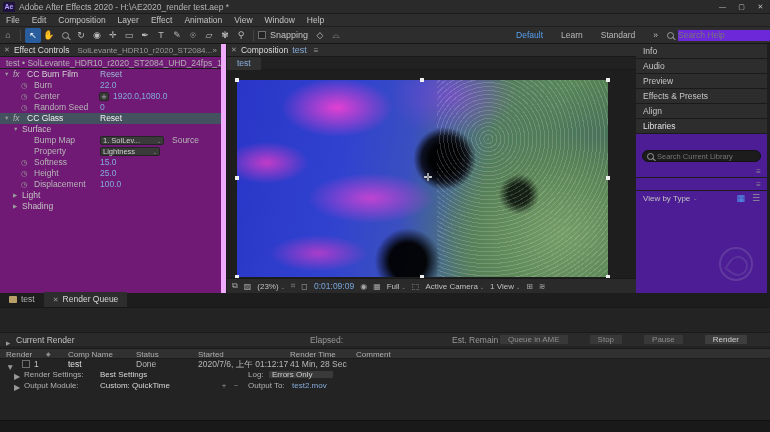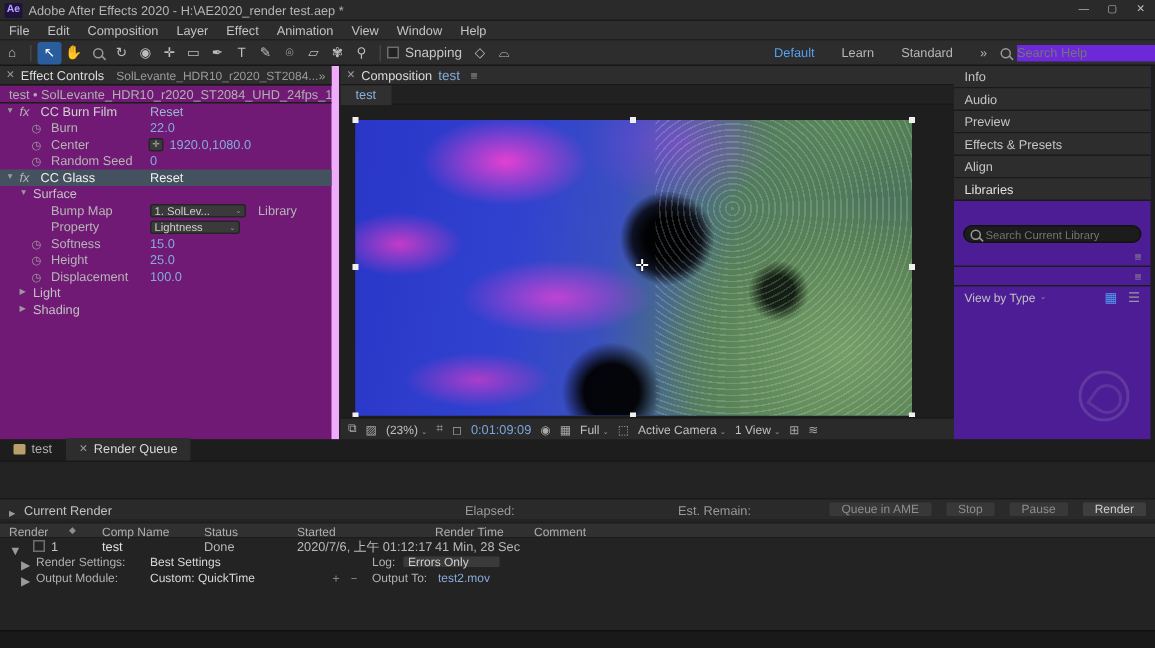--- a/index.html
+++ b/index.html
@@ -125,21 +125,21 @@
   .rq-tab{height:15px;line-height:15px;padding:0 9px;color:#b0b0b0;font-size:8.5px;display:flex;align-items:center;gap:4px}
   .rq-tab.active{background:#2d2d2d;color:#d8d8d8}
   .rq-tab .x{font-size:7px;color:#9a9a9a}
   .rq-tab .ticon{width:8px;height:7px;background:#b9a06a;display:inline-block;border-radius:1px}
   .rq-body{position:absolute;left:0;top:15px;right:0;bottom:0}
   .rq-current{position:absolute;left:0;top:24px;width:770px;height:14px;background:#2a2a2a;
               border-top:1px solid #1a1a1a;line-height:14px}
   .rq-current .tw{top:3px}
   .rq-lbl{position:absolute;color:#c2c2c2;font-size:8.5px}
   .rq-dim{position:absolute;color:#9a9a9a;font-size:8.5px}
-  .rq-btns{position:absolute;right:5px;top:1px;display:flex;gap:8px}
+  .rq-btns{position:absolute;right:22px;top:1px;display:flex;gap:20px}
   .rqbtn{height:11px;line-height:10px;padding:0 8px;background:#383838;border:1px solid #2a2a2a;border-radius:2px;
          color:#8d8d8d;font-size:8px}
   .rqbtn.primary{color:#cfcfcf;background:#3e3e3e}
   .rq-header{position:absolute;left:0;top:40px;width:770px;height:11px;background:#303030;line-height:11px;
              border-top:1px solid #1c1c1c;border-bottom:1px solid #1c1c1c;color:#aeaeae}
   .rq-header span{position:absolute;font-size:8px}
   .rq-row{position:absolute;left:0;top:51px;width:770px;height:11px;line-height:11px}
   .rq-row span{position:absolute;font-size:8.5px}
   .rq-sub{position:absolute;left:0;width:770px;height:10px;line-height:10px}
   .rq-sub span{position:absolute;font-size:8px}
@@ -250,21 +250,21 @@
       <div class="ecrow">
         <span class="tw g">▼</span>
         <span class="glabel">Surface</span>
       </div>
       <div class="ecrow">
         <span class="plabel">Bump Map</span>
         <span class="dd" style="left:100px;width:64px">
           <span>1. SolLev...</span>
           <span class="ddc">⌄</span>
         </span>
-        <span class="ddextra" style="left:172px">Library</span>
+        <span class="ddextra" style="left:172px">Source</span>
       </div>
       <div class="ecrow">
         <span class="plabel">Property</span>
         <span class="dd" style="left:100px;width:60px">
           <span>Lightness</span>
           <span class="ddc">⌄</span>
         </span>
       </div>
       <div class="ecrow">
         <span class="sw">◷</span>

